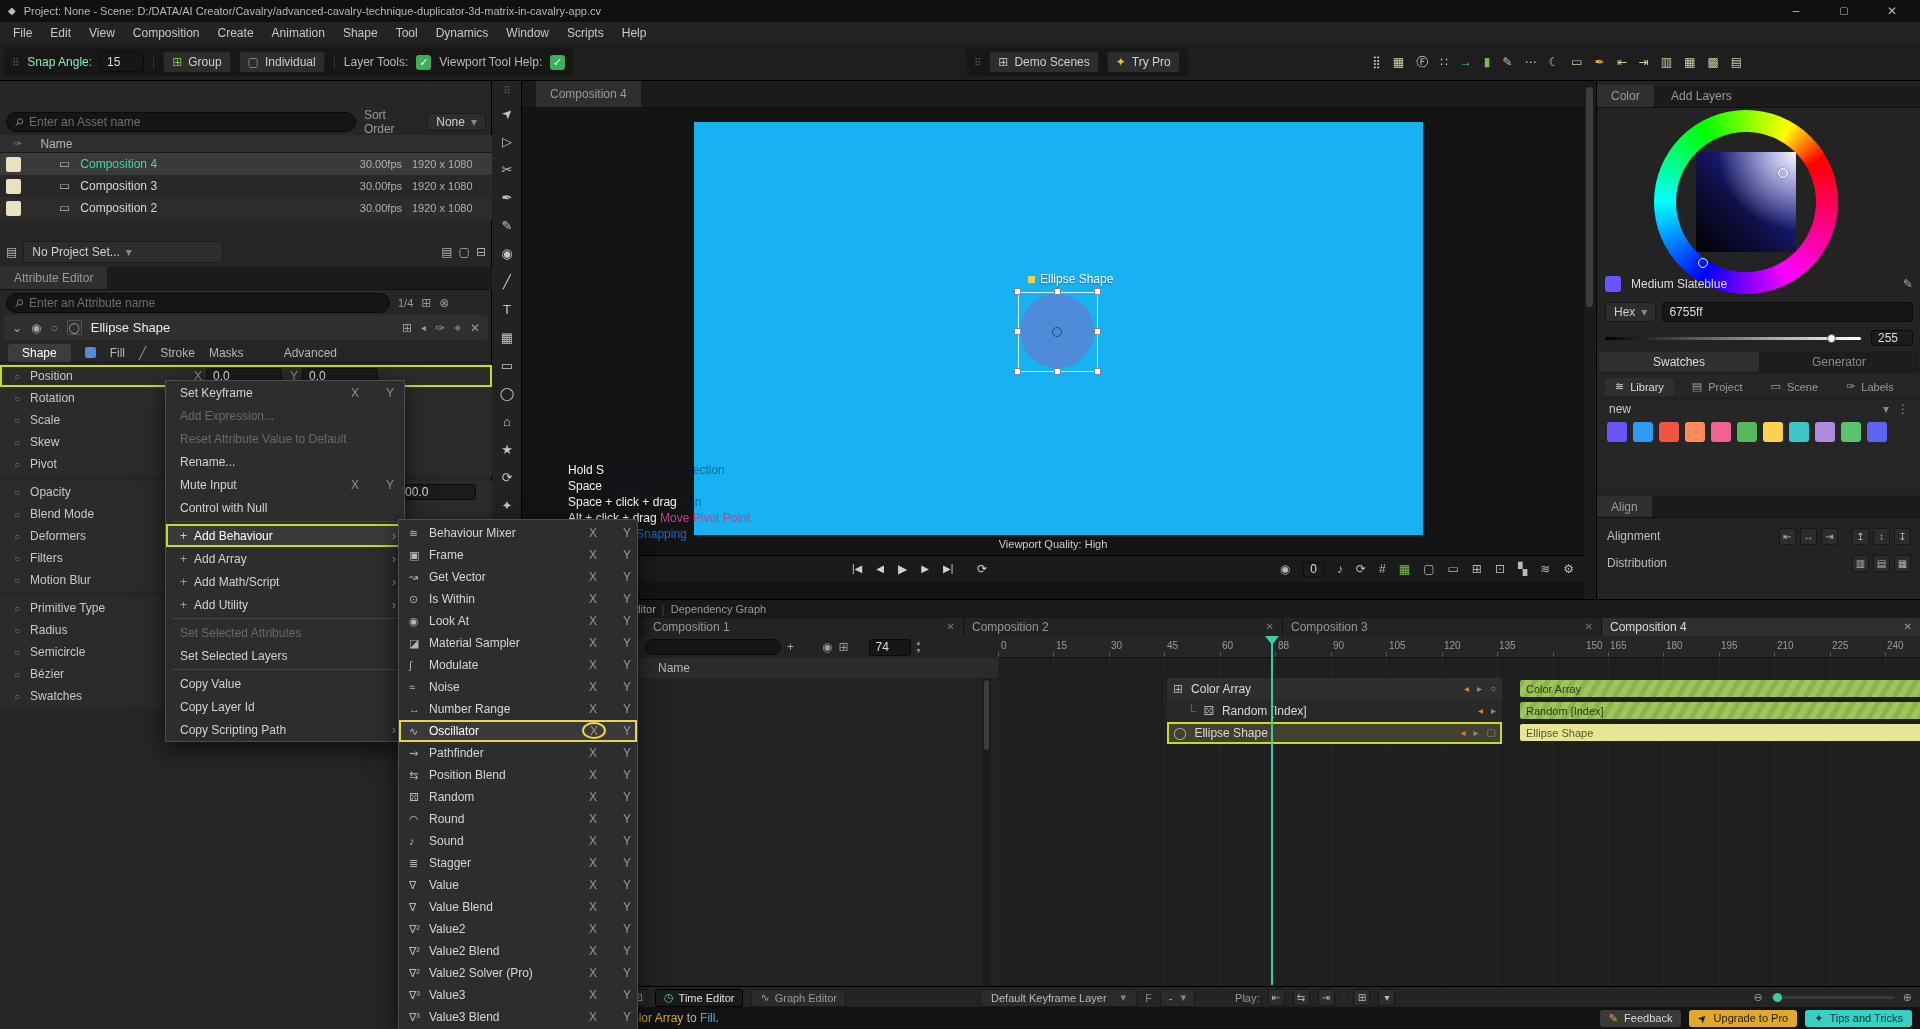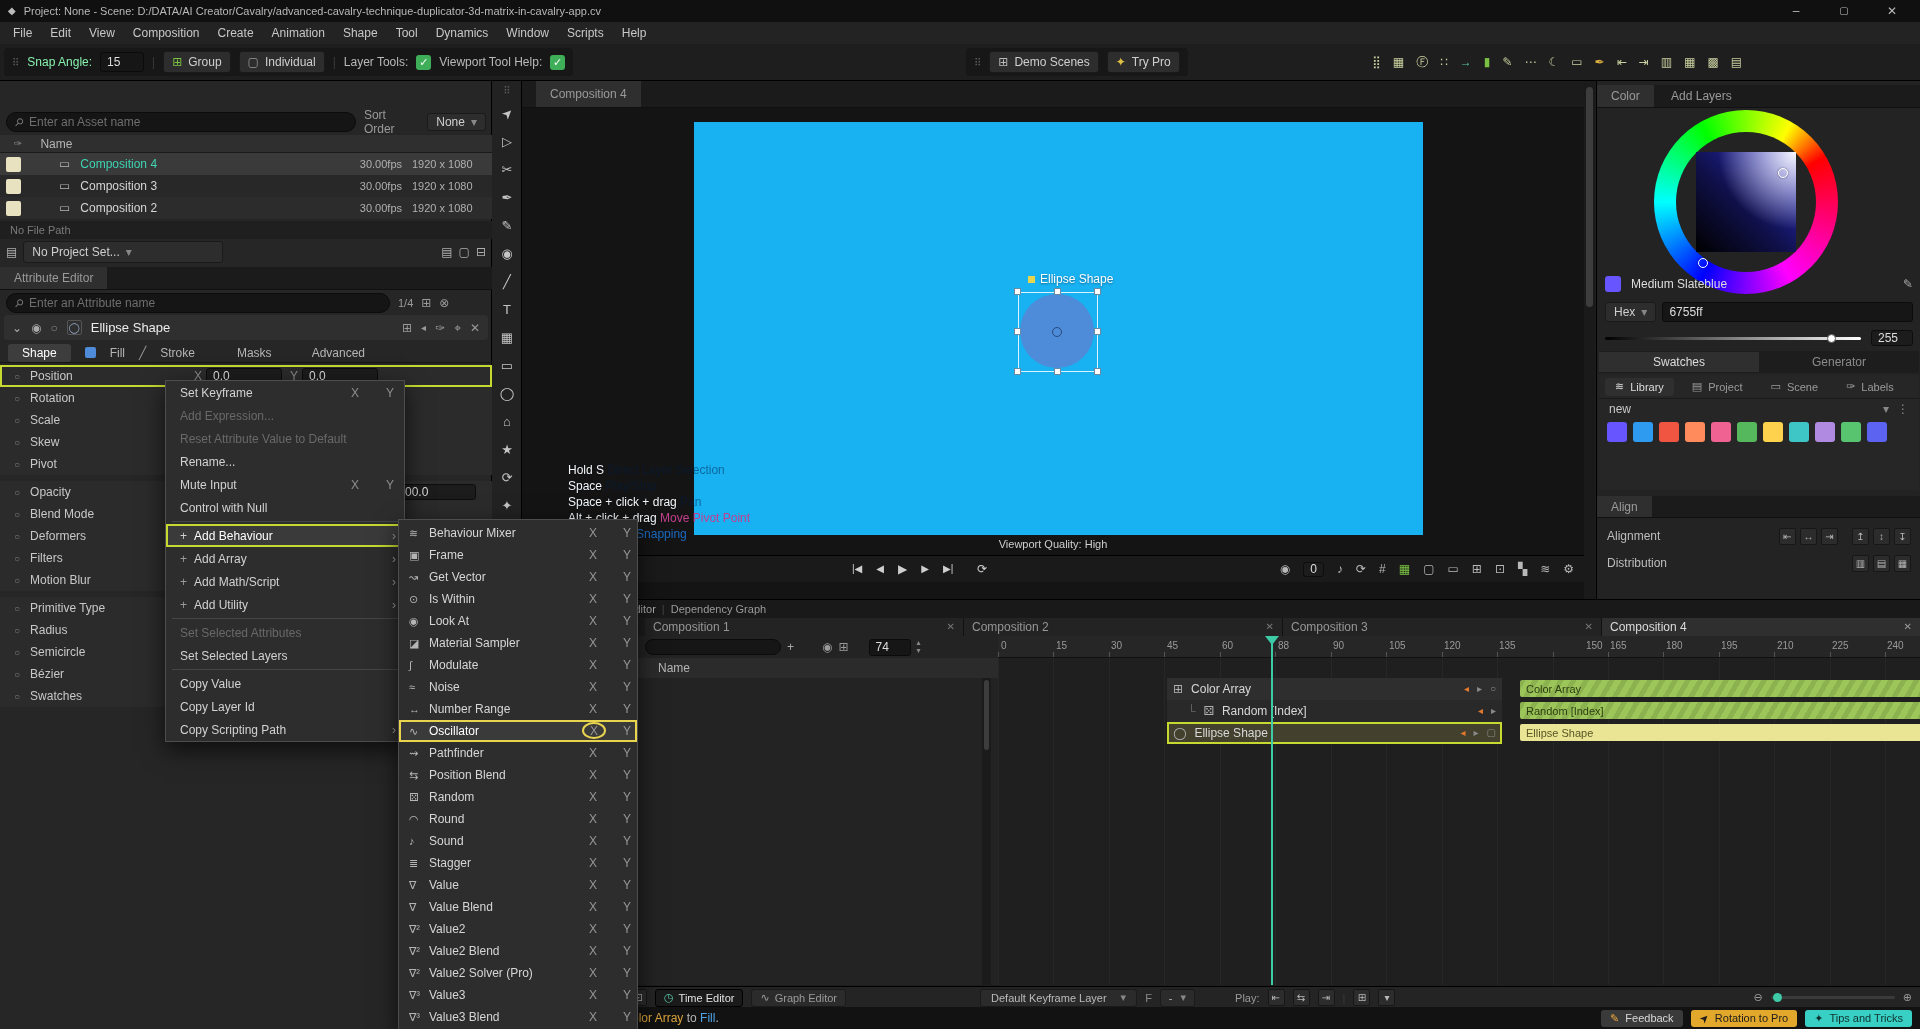--- a/index.html
+++ b/index.html
@@ -168,23 +168,20 @@
     </div>
     <div class="a srow" style="left:0;top:116px;width:492px;background:#2c2c2c;padding:0 6px;gap:10px">
       <span style="width:15px;height:15px;background:#e9e2c0;border-radius:2px"></span>
       <span style="width:18px"></span>
       <span class="ic" style="color:#b5b5b5">▭</span>
       <span style="color:#d6d6d6">Composition 2</span>
       <span style="flex:1"></span>
       <span style="color:#b0b0b0;font-size:11px">30.00fps</span>
       <span style="color:#b0b0b0;font-size:11px;width:74px">1920 x 1080</span>
     </div>
-    <div class="a f" style="left:0;top:140px;width:492px;height:18px;background:#1f1f1f;padding:0 10px">
-      <span style="color:#7a7a7a;font-size:11px">No File Path</span>
-    </div>
     <div class="a f" style="left:0;top:160px;width:492px;height:22px;padding:0 6px;gap:6px">
       <span class="ic" style="color:#b0b0b0">▤</span>
       <span class="tbtn" style="width:200px;">
         <span>No Project Set...</span>
         <span class="ic" style="color:#888">▾</span>
       </span>
       <span style="flex:1"></span>
       <span class="ic" style="color:#b0b0b0">▤</span>
       <span class="ic" style="color:#b0b0b0">▢</span>
       <span class="ic" style="color:#b0b0b0">⊟</span>
@@ -214,21 +211,21 @@
       <span class="ic" style="color:#9a9a9a">✑</span>
       <span class="ic" style="color:#9a9a9a">⌖</span>
       <span class="ic" style="color:#9a9a9a">✕</span>
     </div>
     <div class="a f" style="left:0;top:262px;width:492px;height:20px;padding:0 8px;gap:14px;border-bottom:1px solid #161616">
       <span style="background:#3d3d3d;color:#fff;border-radius:3px;padding:2px 14px">Shape</span>
       <span style="width: 11px; height: 11px; border-radius: 2px; background-color: rgb(78, 139, 216);"></span>
       <span style="color:#b5b5b5">Fill</span>
       <span class="ic" style="color:#999">╱</span>
       <span style="color:#b5b5b5">Stroke</span>
-      <span style="color:#b5b5b5;margin-left:28px">Masks</span>
+      <span style="color:#b5b5b5;margin-left:0">Masks</span>
       <span style="color:#b5b5b5;margin-left:26px">Advanced</span>
     </div>
 
     <div class="a attr-row hl-lime" style="top:284px">
       <span class="kdot">○</span>
       <span>Position</span>
       <span class="a" style="left:194px;color:#8a8a8a">X</span>
       <span class="a vfield" style="left:206px;width:76px">
           <span>0.0</span>
         </span>
@@ -642,21 +639,21 @@
     <span style="margin-left:102px">
       <span style="color:#d9a33c">olor Array</span><span style="color:#b5b5b5"> to </span><span style="color:#4da3e8">Fill</span><span style="color:#b5b5b5">.</span>
     </span>
     <span style="flex:1"></span>
     <span class="f" style="background:#3a3a3a;border-radius:3px;height:17px;padding:0 9px;gap:6px;color:#d8d8d8;font-size:11px">
       <span class="ic" style="color:#e8a33d">✎</span>
       <span>Feedback</span>
     </span>
     <span class="f" style="background:#e2a82b;border-radius:3px;height:17px;padding:0 9px;gap:6px;color:#1c1c1c;font-size:11px">
       <span class="ic rotm45">➤</span>
-      <span>Rotation to Pro</span>
+      <span>Upgrade to Pro</span>
     </span>
     <span class="f" style="background:#38cfc4;border-radius:3px;height:17px;padding:0 9px;gap:6px;color:#10302e;font-size:11px">
       <span class="ic">✦</span>
       <span>Tips and Tricks</span>
     </span>
   </div>
 
   <div class="a cmenu" style="left:165px;top:380px;width:240px;z-index:50;padding:0">
     <div class="cmi">
         <span>Set Keyframe</span>

